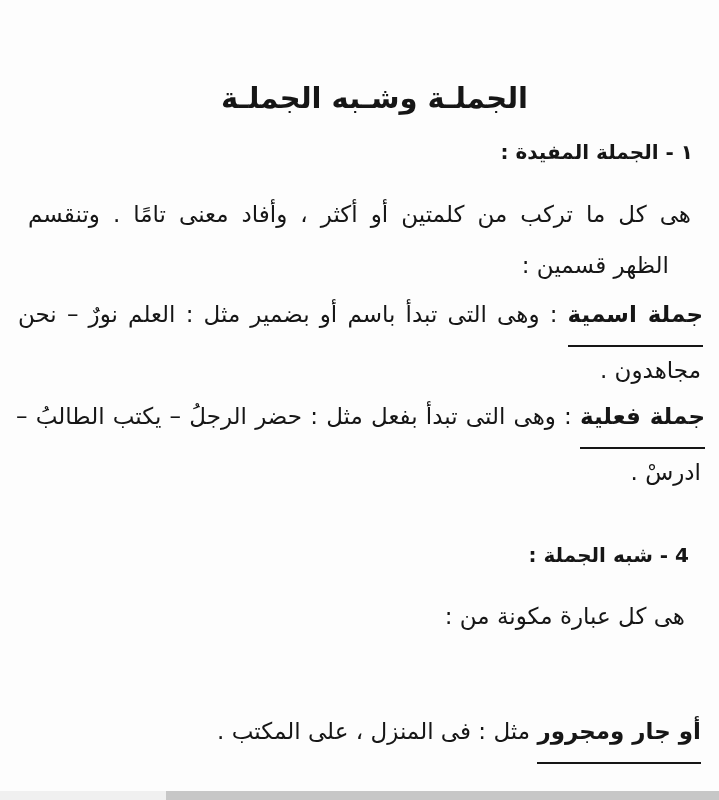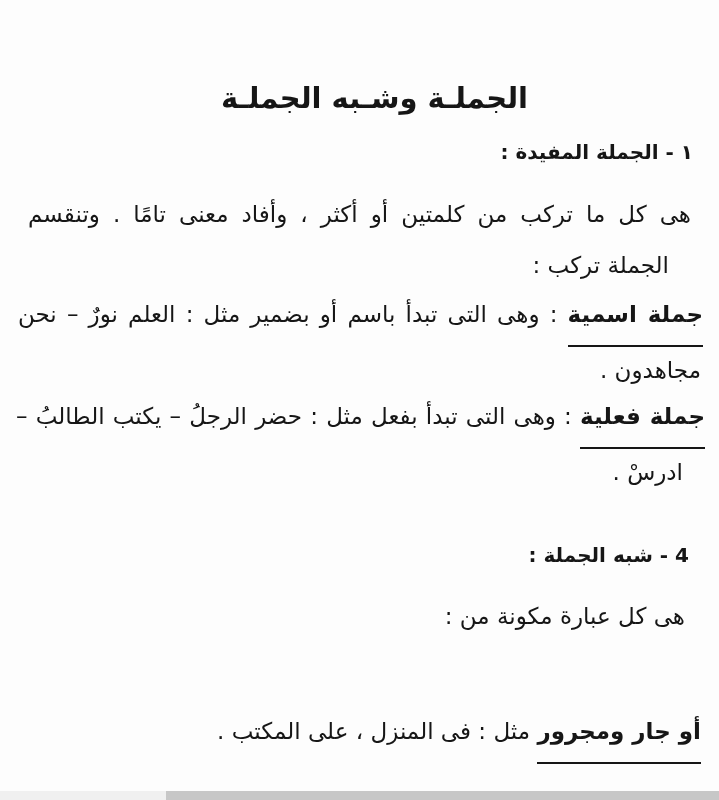--- a/index.html
+++ b/index.html
@@ -42,21 +42,21 @@
     right:22px;left:22px;
     white-space:normal;
     text-align:justify;
     text-align-last:justify;
   }
   .l-intro1{top:199px;right:28px;left:28px;}
   .l-intro2{top:250px;right:50px;}
   .l-nominal1{top:299px;right:16px;left:18px;}
   .l-nominal2{top:355px;right:18px;margin-left:28px;}
   .l-verbal1{top:401px;right:14px;left:16px;}
-  .l-verbal2{top:457px;right:36px;}
+  .l-verbal2{top:457px;right:18px;}
   .l-s2intro{top:601px;right:34px;}
   .l-adverb{top:655px;right:18px;}
   .l-jar{top:716px;right:18px;}
   .term{
     font-weight:bold;
     border-bottom:2.5px solid var(--fg);
     padding-bottom:18px;
   }
   .scrollbar{
     position:absolute;left:0;right:0;bottom:0;height:9px;
@@ -71,21 +71,21 @@
 <body>
 
 <div class="page">
 
   <div class="title">الجملـة وشـبه الجملـة</div>
 
   <div class="heading h1">١ - الجملة المفيدة :</div>
 
   <div class="line full l-intro1">هى كل ما تركب من كلمتين أو أكثر ، وأفاد معنى تامًا . وتنقسم</div>
 
-  <div class="line l-intro2">الجملة تركب :</div>
+  <div class="line l-intro2">الظهر قسمين :</div>
 
   <div class="line full l-nominal1"><span class="term">جملة اسمية</span><span> : وهى التى تبدأ باسم أو بضمير مثل : العلم نورٌ – نحن</span></div>
 
   <div class="line l-nominal2">مجاهدون .</div>
 
   <div class="line full l-verbal1"><span class="term">جملة فعلية</span><span> : وهى التى تبدأ بفعل مثل : حضر الرجلُ – يكتب الطالبُ –</span></div>
 
   <div class="line l-verbal2">ادرسْ .</div>
 
   <div class="heading h2">4 - شبه الجملة :</div>

